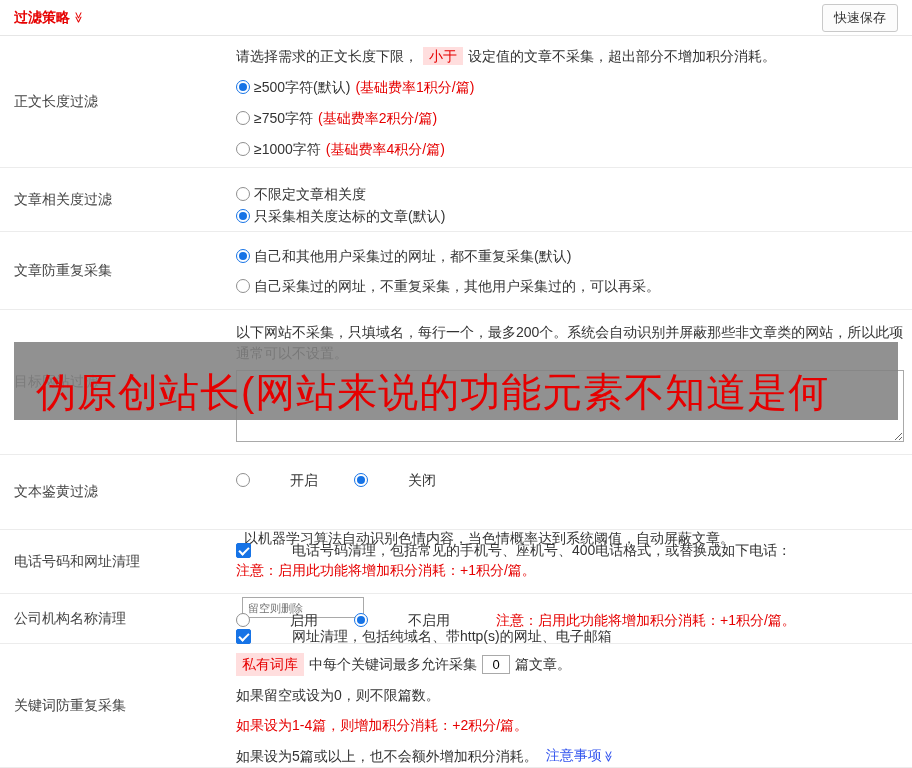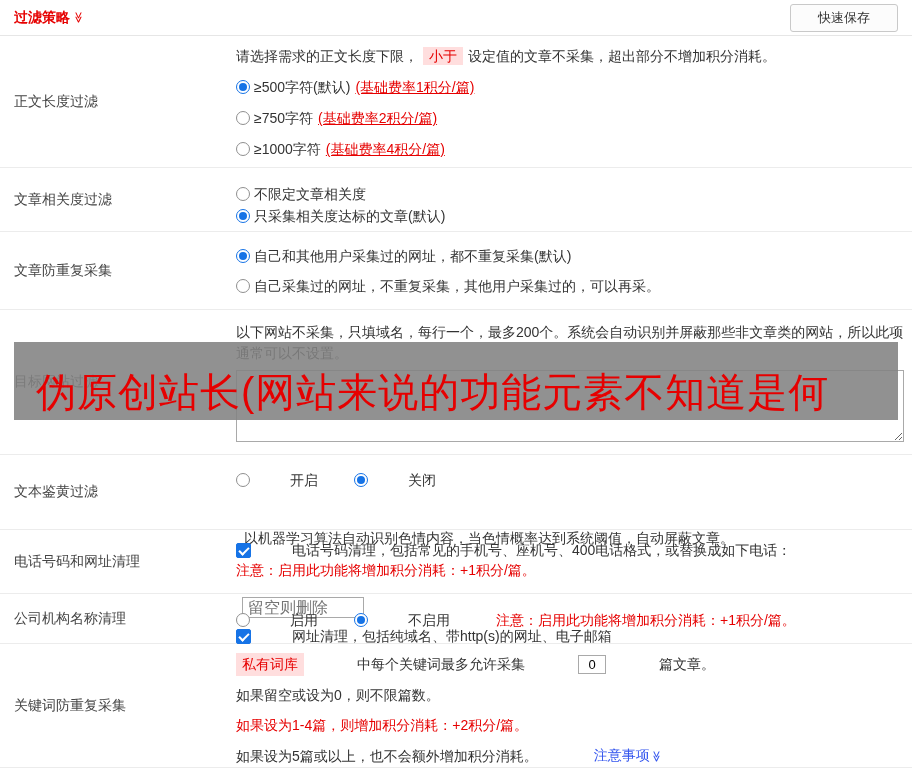--- a/index.html
+++ b/index.html
@@ -10,21 +10,21 @@
   }
   
   .header {
     height:36px; display:flex; align-items:center; justify-content:space-between;
     padding:0 14px; border-bottom:1px solid #e6e6e6;
   }
   .page-title { color:#e60000; font-weight:bold; font-size:14px; display:flex; align-items:center; }
   .chev { display:inline-block; transform:rotate(90deg); font-size:11px; margin-left:3px; font-weight:normal; }
   .save-btn {
     background:#fcfcfc; border:1px solid #c9c9c9; border-radius:3px;
-    padding:4px 27px; font-size:13px; color:#333; cursor:pointer;
+    padding:4px 11px; font-size:13px; color:#333; cursor:pointer;
     font-family:inherit;
   }
   
   .row { display:flex; border-bottom:1px solid #ececec; }
   .row-label { width:236px; min-width:236px; display:flex; align-items:center; padding-left:14px; color:#444; }
   .row-content { flex:1; padding-right:8px; padding-left:0; }
   .r1{height:132px}.r2{height:64px}.r3{height:78px}.r4{height:145px}
   .r5{height:75px}.r6{height:64px}.r7{height:50px}.r8{height:124px}
   .r1 .row-content{padding-top:10px}
   .r2 .row-content{padding-top:10px}
@@ -50,39 +50,39 @@
   .cb {
     width:15px; height:15px; border-radius:2px; border:1px solid #999; background:#fff;
     position:relative; margin-right:5px; flex:none; display:inline-block; cursor:pointer;
   }
   .cb.checked { background:#1673e6; border-color:#1673e6; }
   .cb.checked::after {
     content:""; position:absolute; left:4px; top:1px; width:4px; height:8px;
     border:solid #fff; border-width:0 2px 2px 0; transform:rotate(45deg);
   }
   .red { color:#e60000; }
-  .fee { color:#e60000; text-decoration:underline; margin-left:5px;text-align:right; }
+  .fee { color:#e60000; margin-left:5px;text-align:right; }
   .tag { background:#ffdede; color:#e60000; padding:1px 6px; margin:0 5px; }
   .tag-first { margin-left:0; }
   .note { color:#e60000; margin-top:11px; line-height:21px; }
   .blue-link { color:#3355ee; cursor:pointer; margin-left:8px; }
   .blue-link .chev { margin-left:1px; }
   textarea.site-box {
     display:block; width:100%; height:72px; margin-top:6px; border:1px solid #a9a9a9;
     resize:both; font-family:inherit; font-size:13px; padding:3px 5px;
   }
   .phone-input {
     width:122px; height:21px; border:1px solid #a9a9a9; padding:1px 5px;
-    font-family:inherit; font-size:16px; color:#333; margin-left:6px;
+    font-family:inherit; font-size:11px; color:#333; margin-left:6px;
   }
   .count-input {
     width:28px; height:19px; border:1px solid #a9a9a9; text-align:center;
     font-family:inherit; font-size:13px; margin:0 5px;
   }
-  .kw-line { line-height:21px; margin-top:9px; display:flex; align-items:center; flex-wrap:wrap;gap:48px; }
+  .kw-line { line-height:21px; margin-top:9px; display:flex; align-items:center; flex-wrap:wrap; }
   .kw-line:first-child { margin-top:0; }
   
   .overlay {
     position:absolute; left:14px; right:14px; top:342px; height:78px;
     background:rgba(130,130,130,0.88); z-index:5; display:flex; align-items:flex-end; overflow:hidden;
   }
   .overlay-text {
     color:#e60000; font-size:40px; white-space:nowrap; padding-left:22px; letter-spacing:1px;
   }
 </style>

